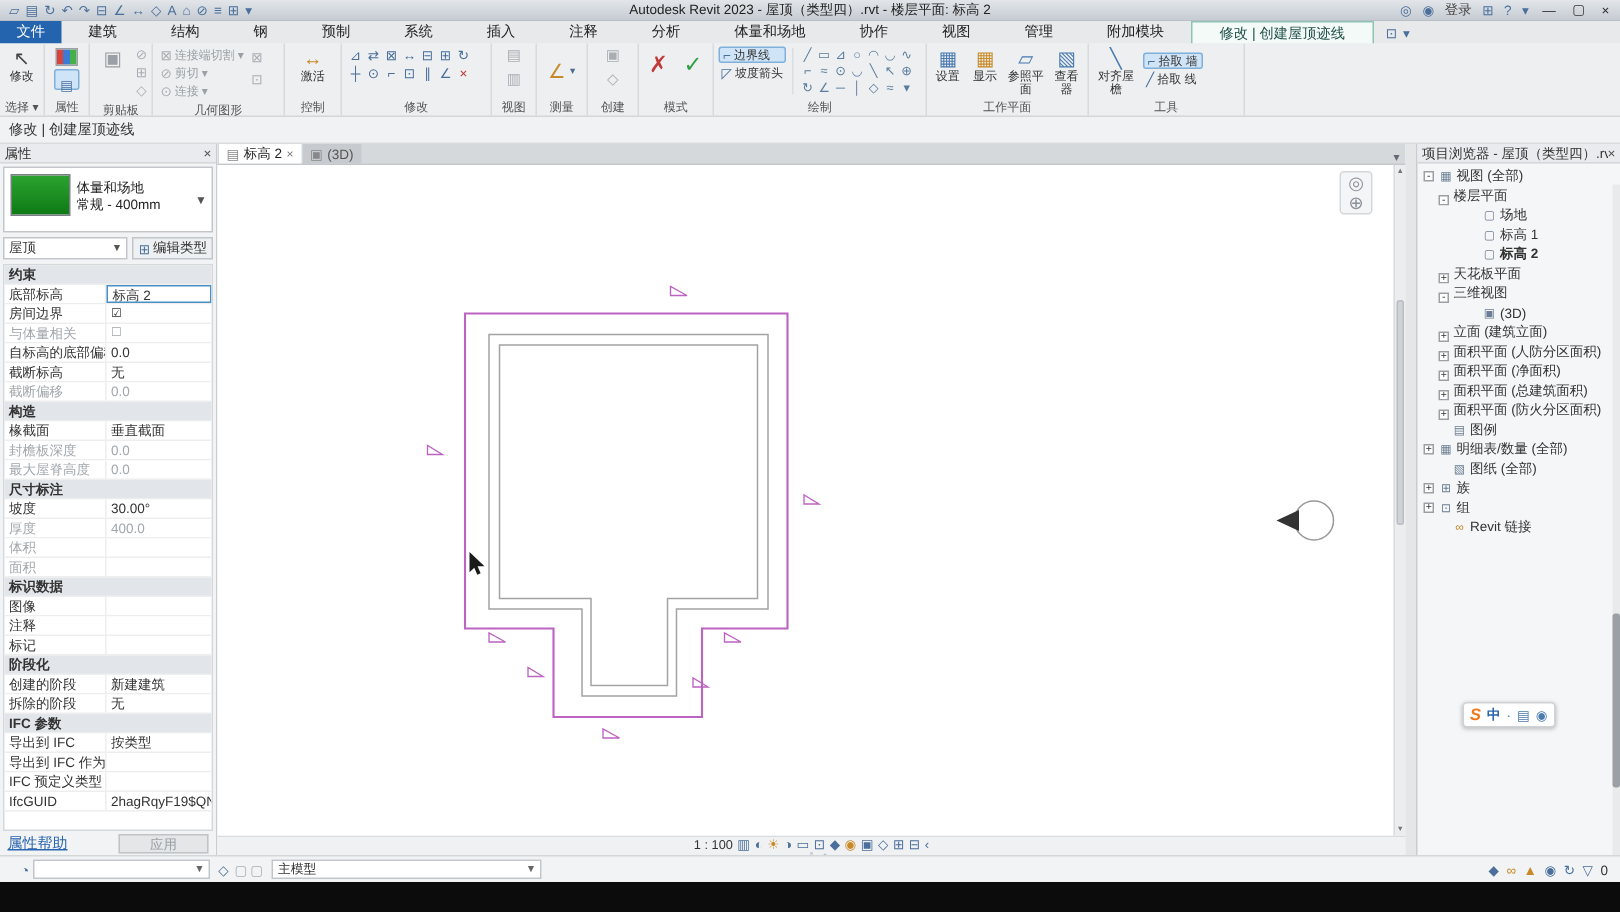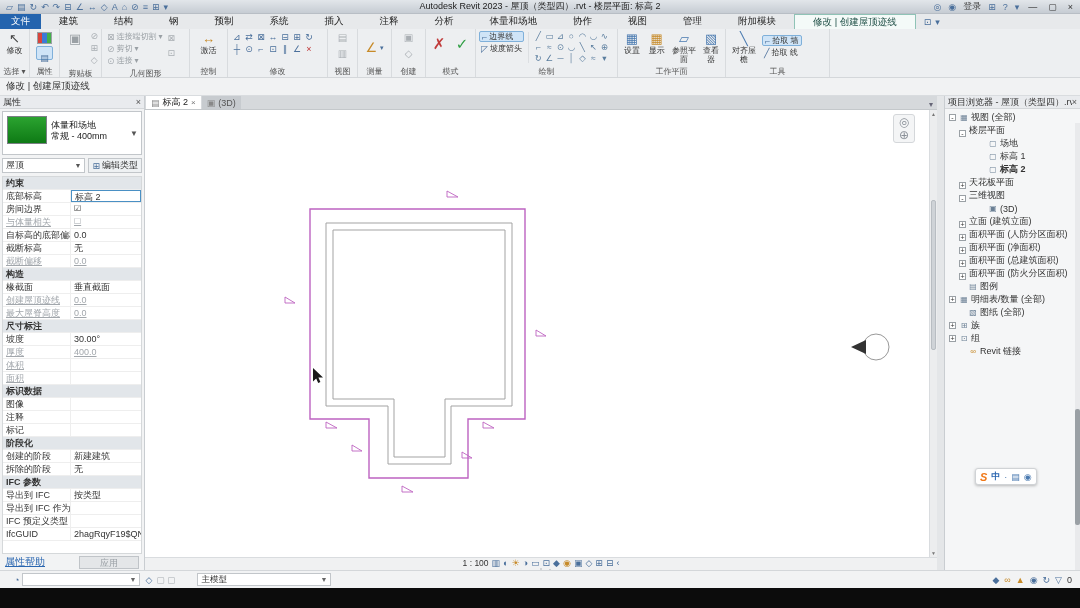--- a/index.html
+++ b/index.html
@@ -64,21 +64,21 @@
   .catbox { flex:1; background:#fff; border:1px solid #c2c6ca; height:15px; line-height:13px; padding:0 3px; display:flex; align-items:center; }
   .catbox .arr { margin-left:auto; font-size:7px; color:#555; }
   .edittype { border:1px solid #c2c6ca; background:#eef1f3; padding:0 3px; height:15px; line-height:13px; display:flex; align-items:center; gap:2px; }
   .proptable { flex:1; overflow:hidden; background:#fff; margin:0 2px; border:1px solid #d5d8da; }
   .prow { display:flex; height:13px; line-height:12px; border-bottom:1px solid #eeeeee; background:#fff; }
   .prow .pl { width:68px; padding-left:3px; border-right:1px solid #eeeeee; white-space:nowrap; overflow:hidden; }
   .prow .pv { flex:1; padding-left:3px; white-space:nowrap; overflow:hidden; }
   .prow.section { background:#e2e6ea; font-weight:bold; }
   .prow.section .pl { width:auto; flex:1; border-right:none; }
   .prow.section .pin { margin-left:auto; padding-right:3px; color:#8a9098; font-weight:normal; font-size:8px; }
-  .prow.dim .pl, .prow.dim .pv { color:#a2a7ac;text-decoration:underline; }
+  .prow.dim .pl, .prow.dim .pv { color:#a2a7ac; }
   .prow.sel .pv { border:1px solid #4a90c4; margin:0; }
   .prow.chk .pv { font-size:8px; }
   .props-footer { height:16px; display:flex; align-items:center; justify-content:space-between; padding:0 5px; }
   .helplink { color:#2a66b0; text-decoration:underline; font-size:10px; }
   .applybtn { width:60px; height:13px; background:#e4e6e8; border:1px solid #c0c4c8; color:#9aa0a5; text-align:center; line-height:12px; font-size:9px; }
 
   
   .canvas { position:absolute; top:96px; left:145px; width:792px; height:474px; background:#fff; display:flex; flex-direction:column; }
   .viewtabs { height:14px; background:#d6d9dc; display:flex; align-items:flex-end; gap:1px; padding-left:1px; border-bottom:1px solid #c4c8cb; }
   .vtab { height:13px; display:flex; align-items:center; gap:3px; padding:0 5px; font-size:9px; background:#c7cbcf; color:#555; }
@@ -455,21 +455,21 @@
           <span class="pl">构造</span>
           <span class="pv"></span>
           <span class="pin"></span>
         </div>
         <div class="prow">
           <span class="pl">椽截面</span>
           <span class="pv">垂直截面</span>
           <span class="pin"></span>
         </div>
         <div class="prow dim">
-          <span class="pl">创建屋顶迹线</span>
+          <span class="pl">封檐板深度</span>
           <span class="pv">0.0</span>
           <span class="pin"></span>
         </div>
         <div class="prow dim">
           <span class="pl">最大屋脊高度</span>
           <span class="pv">0.0</span>
           <span class="pin"></span>
         </div>
         <div class="prow section">
           <span class="pl">尺寸标注</span>
@@ -752,21 +752,21 @@
 
   <div class="statusbar">
     <span class="gi" style="margin-left:14px">◔</span>
     <span class="sb-combo" style="width:118px;margin-left:3px">
       <span></span>
         <span class="arr">▼</span>
     </span>
     <span class="gi" style="margin-left:5px">◇</span>
     <span class="gi dim" style="margin-left:4px">▢</span>
     <span class="gi dim" style="margin-left:2px">▢</span>
-    <span class="sb-combo" style="width:134px;margin-left:22px">
+    <span class="sb-combo" style="width:180px;margin-left:6px">
       <span>主模型</span>
         <span class="arr">▼</span>
     </span>
     <span class="sb-right">
       <span style="display:flex;gap:5px">
         <span class="gi">◆</span>
           <span class="gi amber">∞</span>
           <span class="gi amber">▲</span>
           <span class="gi">◉</span>
           <span class="gi">↻</span>

